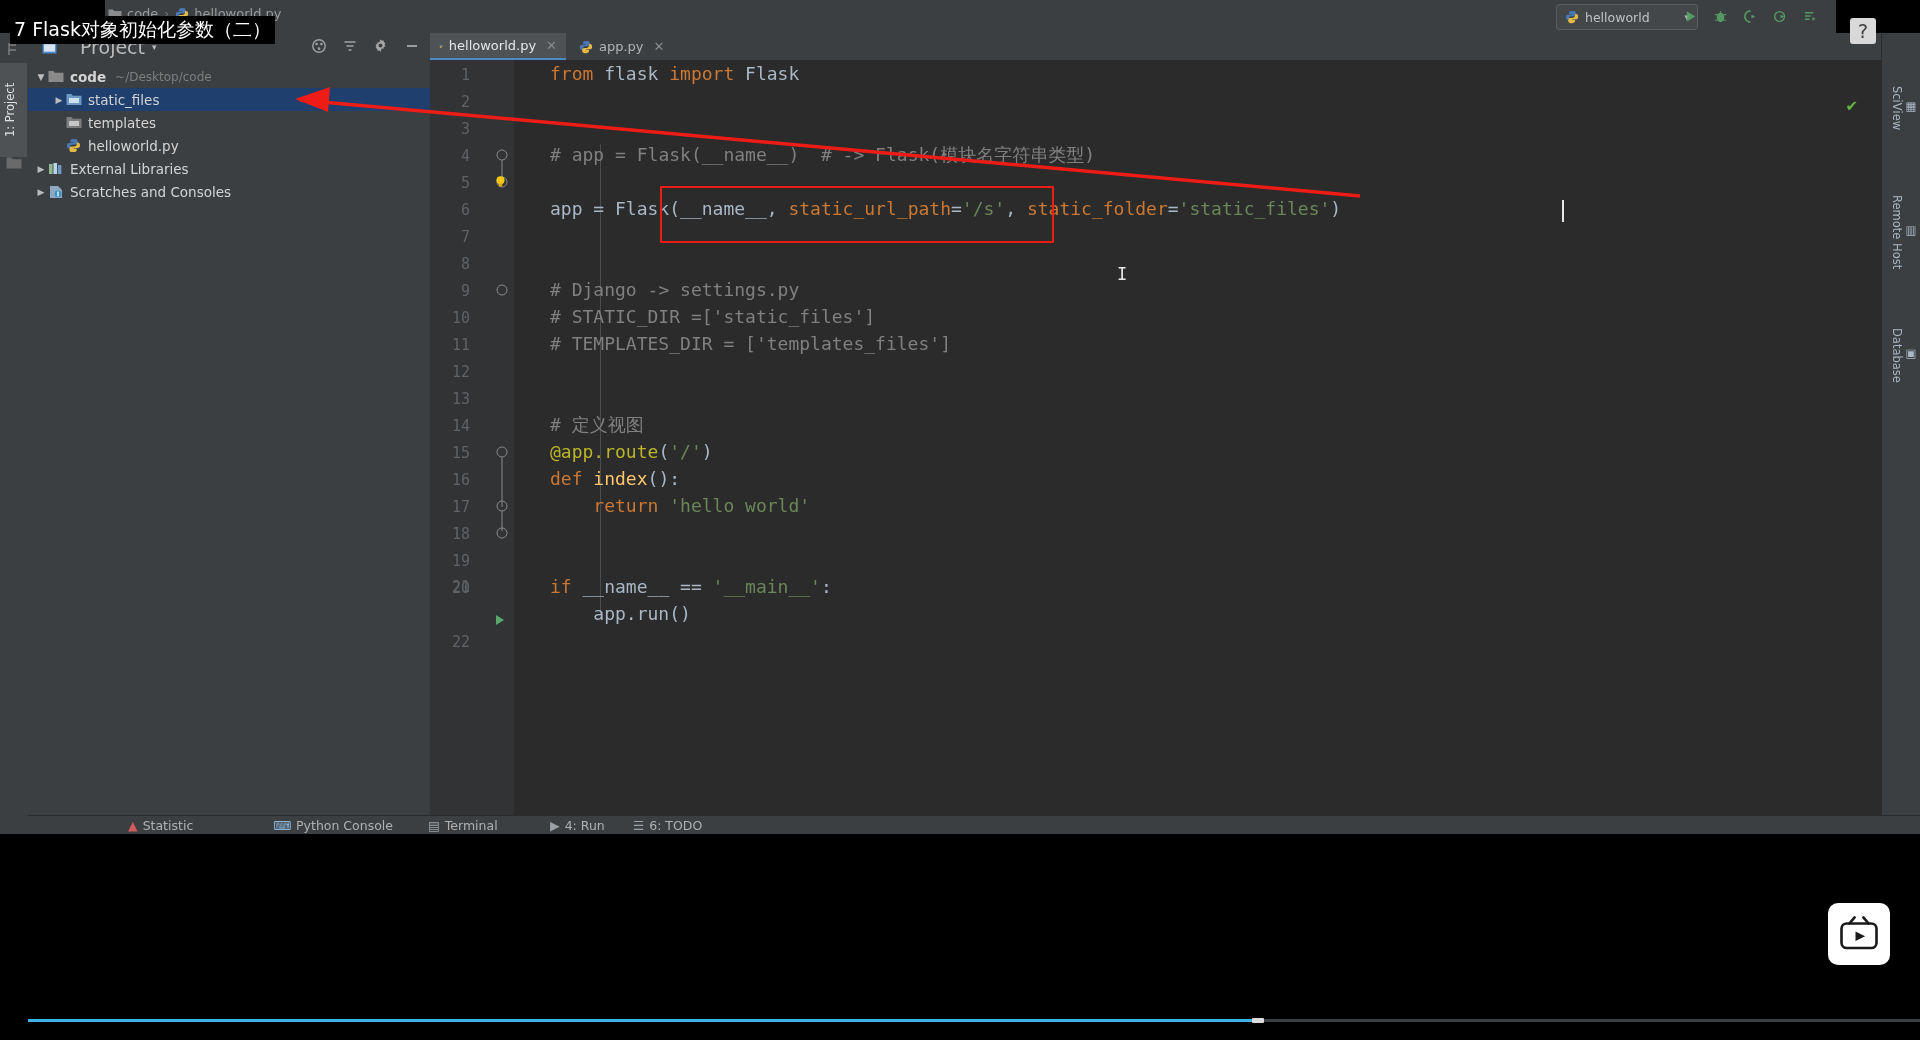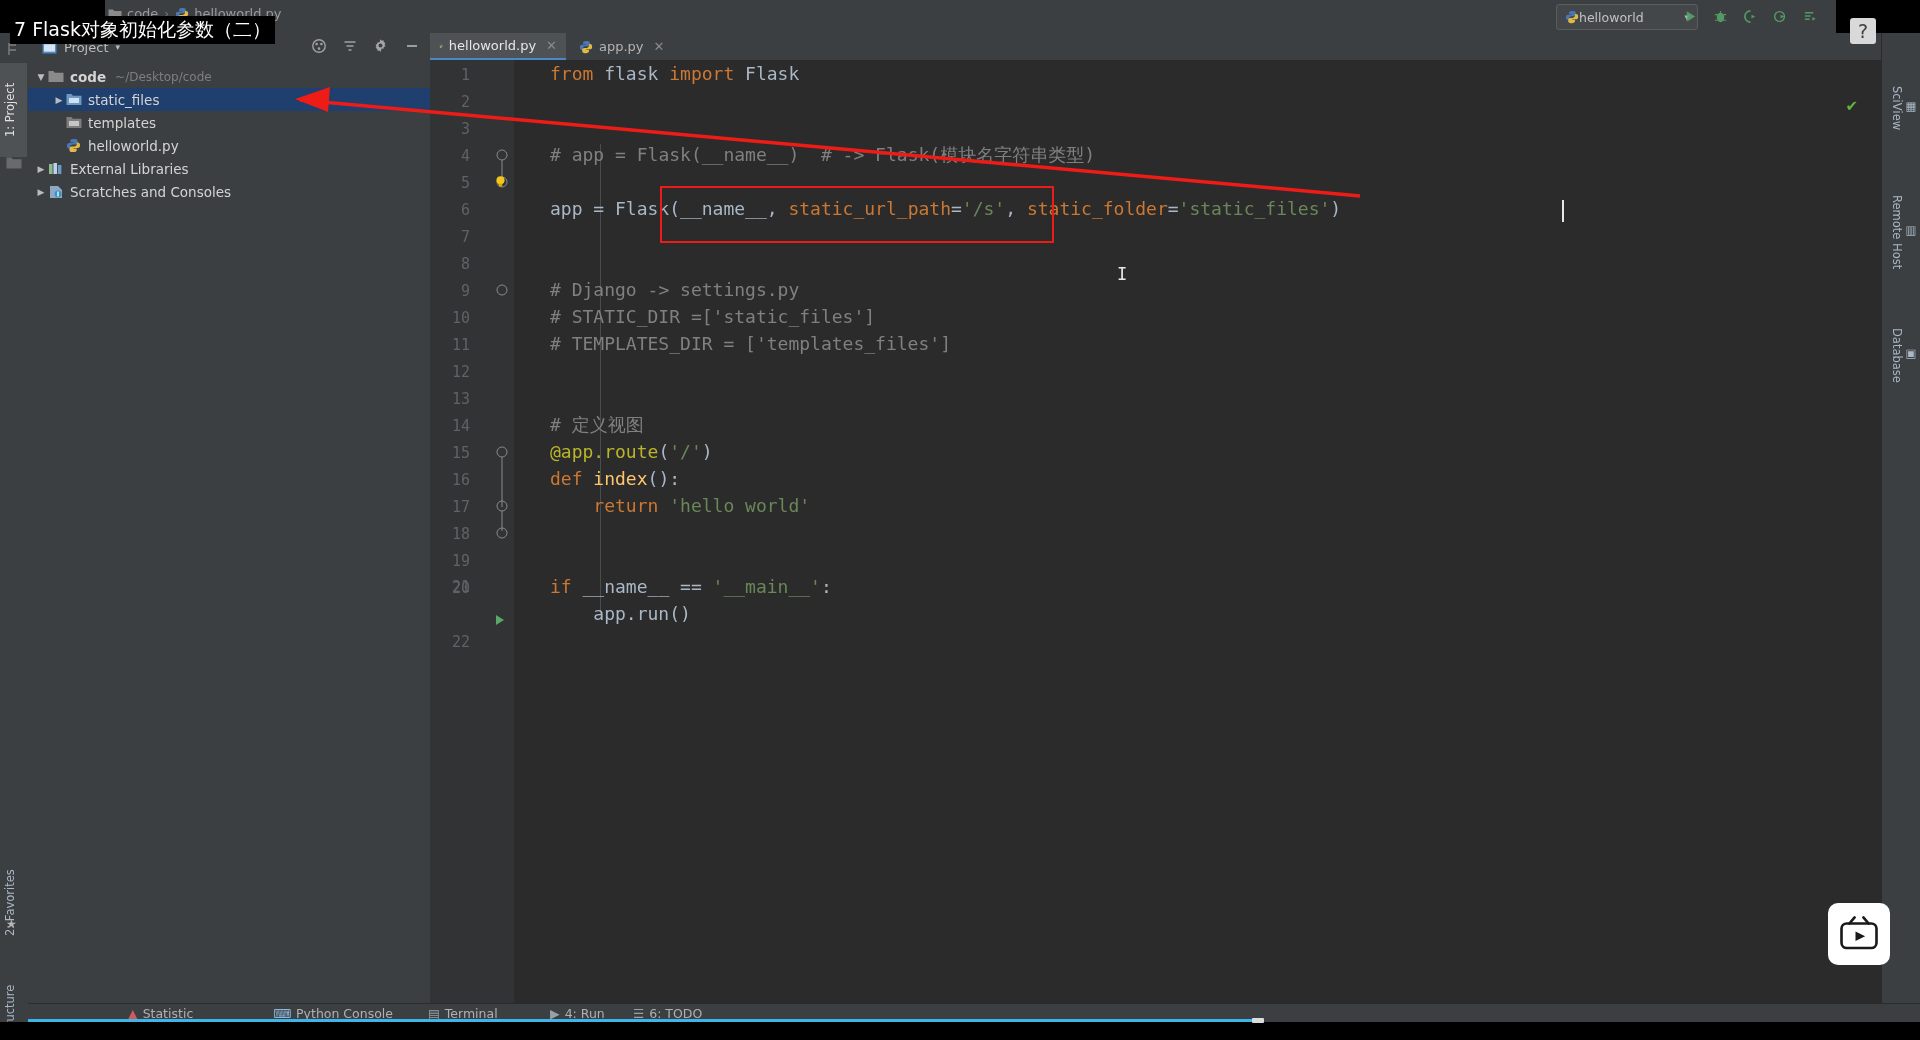--- a/index.html
+++ b/index.html
@@ -1,50 +1,50 @@
 <!DOCTYPE html>
 <html><head>
 <meta charset="utf-8">
 <style>
   html,body{margin:0;padding:0;background:#000;}
   body{width:1920px;height:1040px;overflow:hidden;font-family:"DejaVu Sans",sans-serif;}
   #app{position:relative;width:1920px;height:1040px;background:#000;overflow:hidden;}
 
   
   .player{position:absolute;left:0;top:0;width:1920px;height:1040px;background:#000;}
-  .videoframe{position:absolute;left:0;top:0;width:1920px;height:1022px;background:#6d28d9;overflow:hidden;text-decoration:underline;}
+  .videoframe{position:absolute;left:0;top:0;width:1920px;height:834px;background:#6d28d9;overflow:hidden;text-decoration:underline;}
 
   
   .ide-top{position:absolute;left:0;top:0;width:1920px;height:33px;background:#3c3f41;
            border-bottom:1px solid #2b2b2b;}
   .breadcrumb{position:absolute;left:108px;top:6px;display:flex;align-items:center;gap:6px;
               font-size:13px;color:#9a9a9a;}
   .bc-sep{color:#787878;font-size:12px;}
   .bc-item{display:flex;align-items:center;gap:5px;}
 
   .runcfg{position:absolute;right:222px;top:4px;height:24px;min-width:124px;
           border:1px solid #5a5d5e;border-radius:3px;background:#43474a;
-          display:flex;align-items:center;gap:0;padding:0 8px;font-size:12.5px;color:#c2c2c2;}
+          display:flex;align-items:center;gap:6px;padding:0 8px;font-size:12.5px;color:#c2c2c2;}
   .toolicons{position:absolute;right:28px;top:4px;height:24px;display:flex;align-items:center;gap:12px;}
   .toolicons .ti{width:18px;height:18px;display:flex;align-items:center;justify-content:center;opacity:.85;}
   .vsep{width:1px;height:16px;background:#5a5d5e;}
 
   
   .leftstrip{position:absolute;left:0;top:33px;width:28px;height:989px;background:#3c3f41;
              border-right:1px solid #2b2b2b;}
   .vtab{position:absolute;left:-1px;writing-mode:vertical-rl;transform:rotate(180deg);
         font-size:11.5px;color:#a9b7c6;white-space:nowrap;padding:6px 4px;width:20px;text-align:center;}
   .vtab.sel{background:#4e5254;color:#e0e0e0;}
   .leftico{position:absolute;left:6px;width:16px;height:16px;opacity:.7;}
 
   
   .project{position:absolute;left:28px;top:33px;width:402px;height:989px;background:#3c3f41;}
   .proj-header{position:absolute;left:0;top:0;width:402px;height:28px;display:flex;align-items:center;
                padding-left:14px;box-sizing:border-box;}
-  .proj-title{font-size:13px;color:#bbbbbb;margin-left:7px;}
+  .proj-title{font-size:19px;color:#bbbbbb;margin-left:23px;}
   .proj-tools{position:absolute;right:10px;top:4px;display:flex;align-items:center;gap:14px;}
   .proj-tools .pt{width:17px;height:17px;opacity:.8;display:flex;align-items:center;justify-content:center;}
   .tree{position:absolute;left:0;top:32px;width:402px;}
   .node{height:23px;display:flex;align-items:center;font-size:13.5px;color:#d4d4d4;
         padding-left:6px;box-sizing:border-box;white-space:nowrap;}
   .node.selected{background:#1f3f6e;}
   .arrow{width:14px;display:inline-block;text-align:center;color:#bbb;font-size:9px;flex:0 0 14px;}
   .arrow.open{color:#bbb;}
   .nico{width:17px;height:15px;margin-right:5px;flex:0 0 17px;display:flex;align-items:center;}
   .npath{color:#7e7e7e;font-size:12px;margin-left:9px;}

